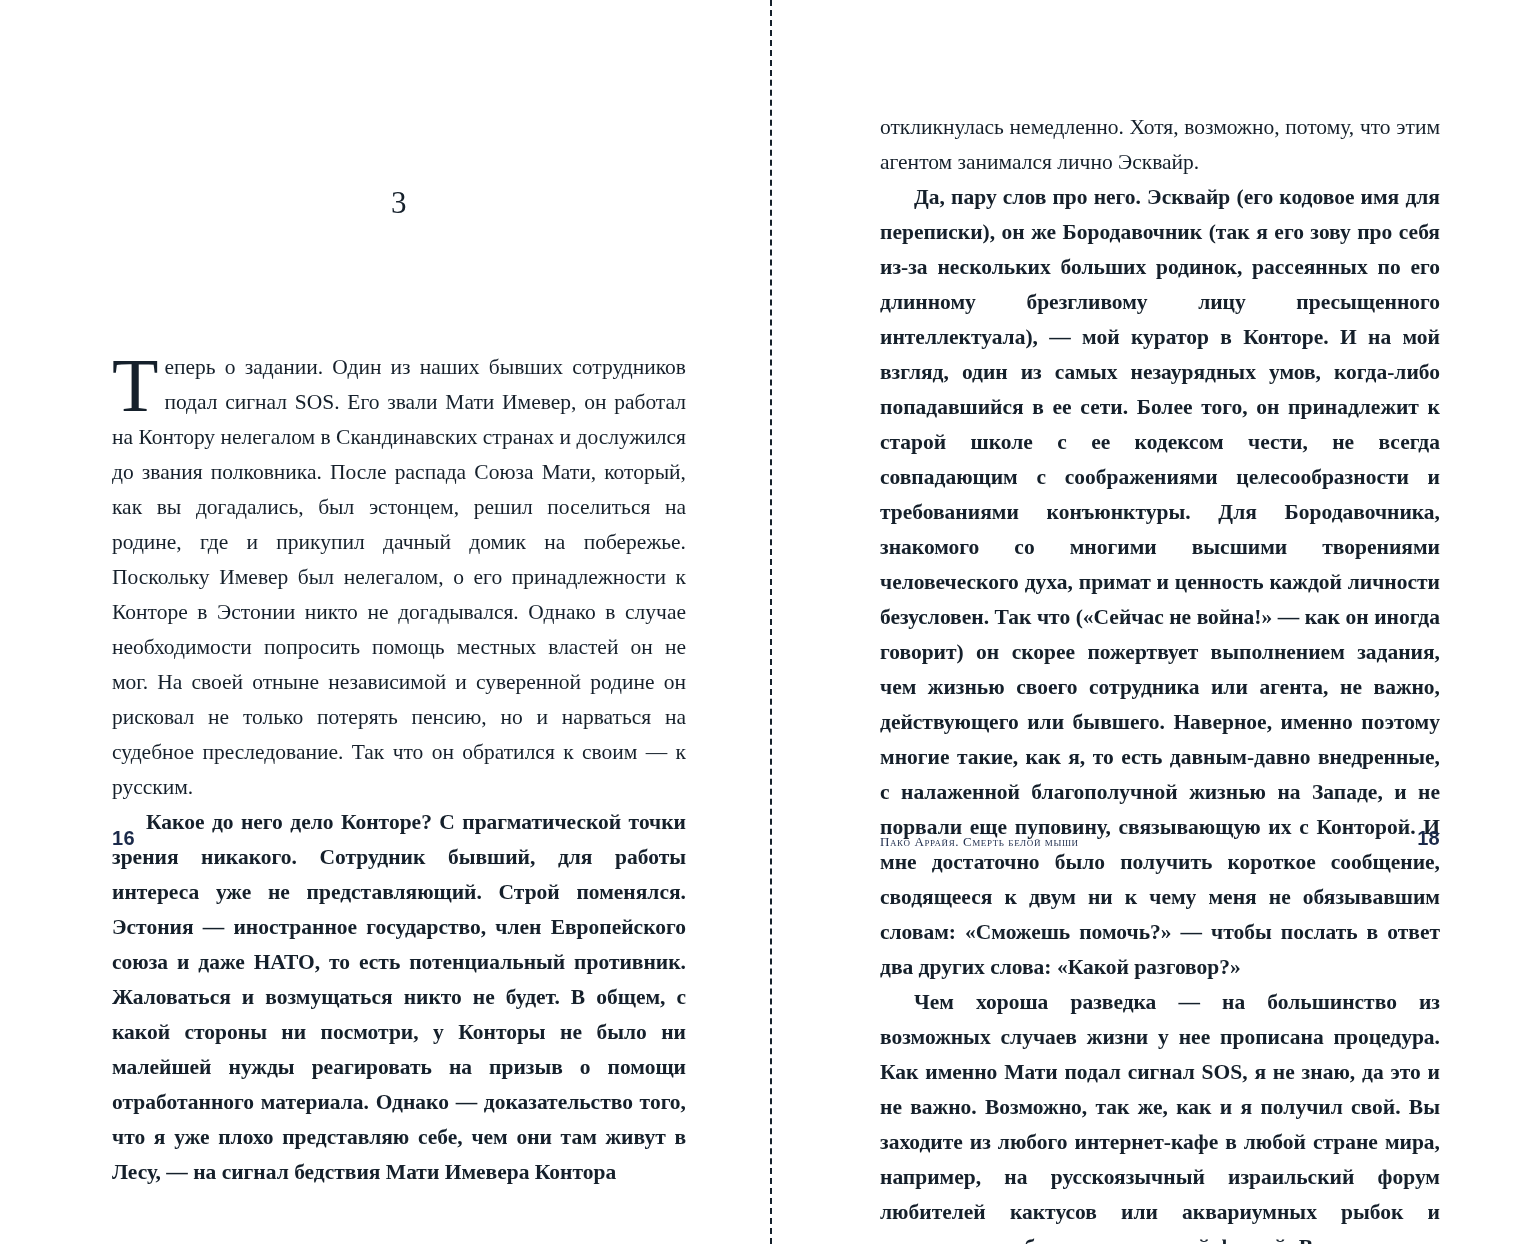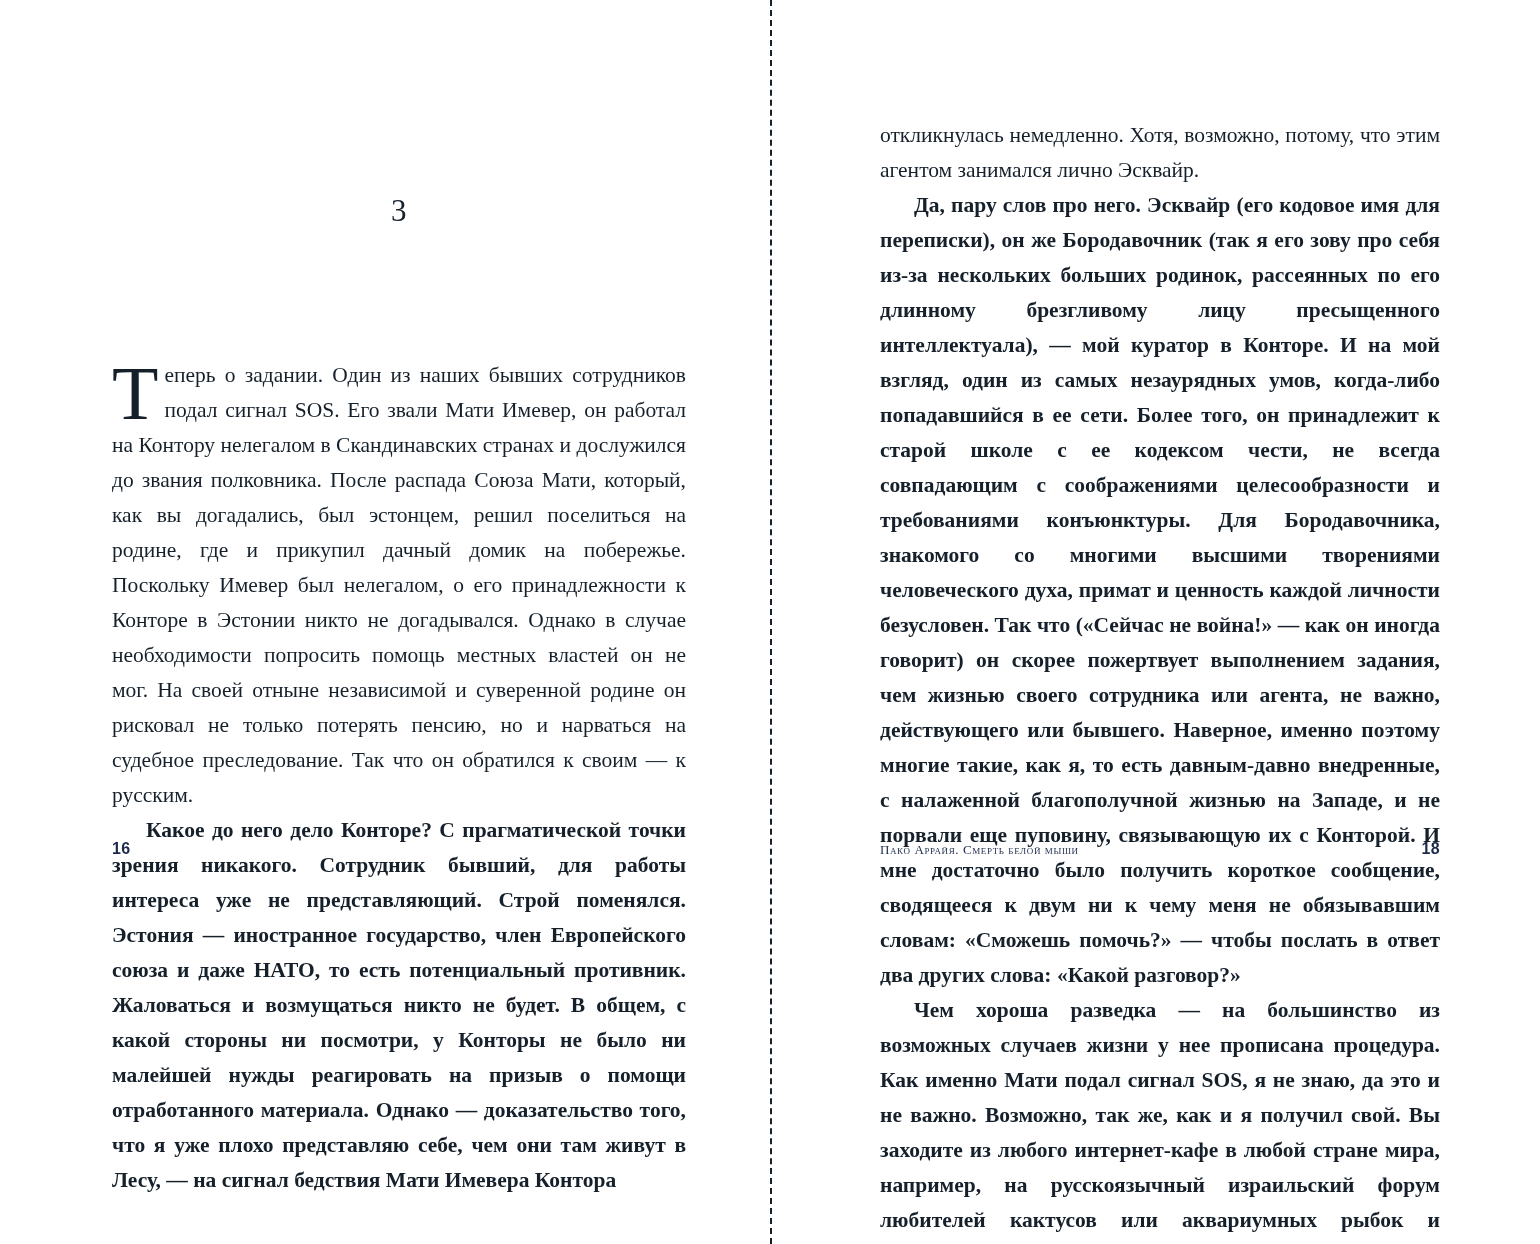--- a/index.html
+++ b/index.html
@@ -21,21 +21,21 @@
   .gutter {
     position: absolute;
     left: 770px;
     top: 0;
     width: 0;
     height: 1244px;
     border-left: 2px dashed #15202b;
   }
   .page {
     position: absolute;
-    top: 8px;
+    top: 0;
     height: 928px;
     box-sizing: border-box;
   }
   .page-left {
     left: 0;
     width: 770px;
     padding: 0 84px 0 112px;
   }
   .page-right {
     left: 770px;
@@ -84,21 +84,21 @@
     float: left;
     font-size: 76px;
     line-height: 62px;
     padding: 4px 6px 0 0;
     font-family: "Liberation Serif", serif;
     color: #15202b;
   }
   .footer {
     position: absolute;
     bottom: 78px;
-    font-size: 16px;
+    font-size: 20px;
     font-weight: bold;
     color: #1b2a4a;
     font-family: "Liberation Sans", sans-serif;
     letter-spacing: 0.3px;
   }
   .footer-left-num {
     left: 112px;
   }
   .footer-right-num {
     right: 100px;

